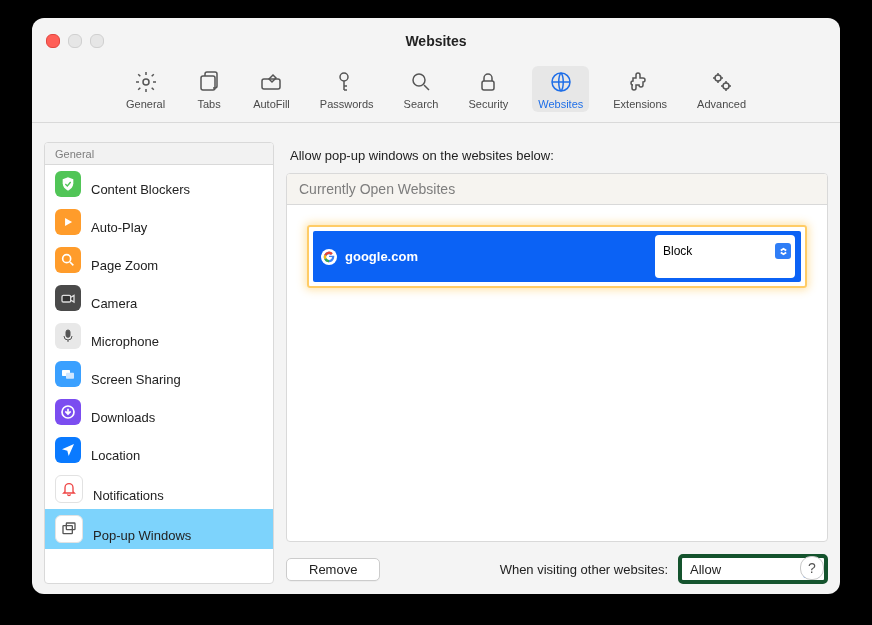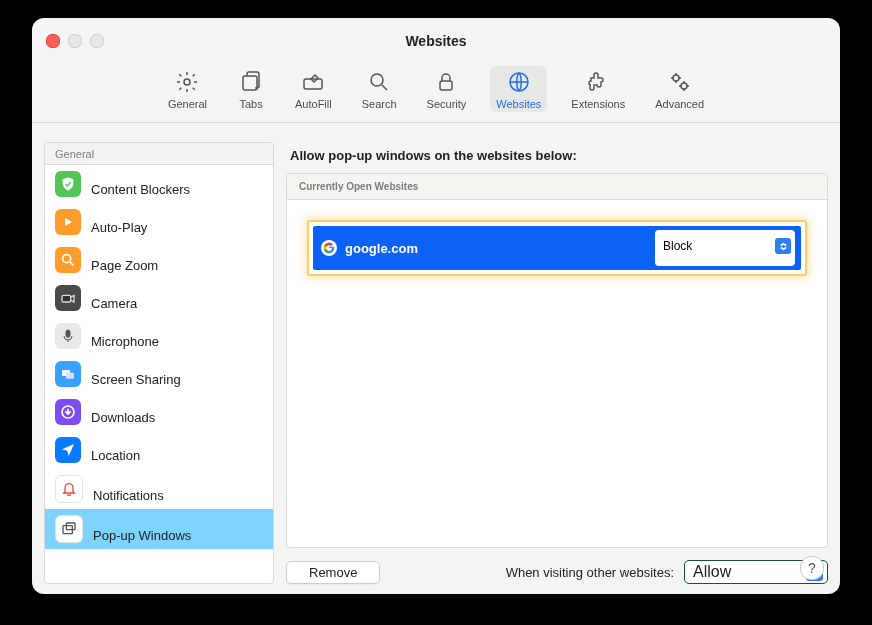--- a/index.html
+++ b/index.html
@@ -38,36 +38,36 @@
   .body{position:absolute;top:114px;bottom:12px;left:0;right:0;display:flex;}
   
   .sidebar{width:228px;margin:10px 0 10px 12px;border:1px solid var(--win-border);border-radius:4px;background:#fff;overflow:hidden;display:flex;flex-direction:column;}
   .sb-header{font-size:11px;color:var(--muted);padding:5px 10px 4px;background:#f2f2f2;border-bottom:1px solid var(--win-border);}
   .sb-list{flex:1;overflow:auto;}
   .sb-item{display:flex;align-items:flex-end;gap:10px;padding:6px 10px;font-size:13px;cursor:default;}
   .sb-item.selected{background:#7dd3fc;}
   .sb-ico{width:26px;height:26px;border-radius:6px;display:flex;align-items:center;justify-content:center;color:#fff;font-size:15px;font-weight:600;}
   
   .main{flex:1;margin:10px 12px 10px 12px;display:flex;flex-direction:column;position:relative;}
-  .main-title{font-size:13px;padding:6px 4px 10px;font-weight:bold;}
+  .main-title{font-size:13px;padding:6px 4px 10px;}
   .site-box{flex:1;border:1px solid var(--win-border);border-radius:4px;background:#fff;overflow:hidden;position:relative;}
-  .site-header{font-size:10px;color:var(--muted);font-weight:700;padding:7px 12px 7px;background:#f6f4f0;border-bottom:1px solid var(--win-border);}
+  .site-header{font-size:14px;color:var(--muted);font-weight:400;padding:7px 12px 7px;background:#f6f4f0;border-bottom:1px solid var(--win-border);}
   .site-row-wrap{margin:20px;border:2px solid var(--highlight);border-radius:3px;padding:4px;box-shadow:0 0 8px 2px rgba(255,196,70,.45);}
   .site-row{background:var(--accent);color:var(--accent-text);border-radius:2px;display:flex;align-items:center;padding:4px 6px 4px 8px;gap:8px;font-size:13px;font-weight:600;}
   .favicon{width:16px;height:16px;border-radius:8px;background:#fff;display:flex;align-items:center;justify-content:center;}
   .favicon svg{width:14px;height:14px;}
   .site-name{flex:1;}
-  .site-select{width:128px;height:32px;background:var(--select-bg);border-radius:4px;display:flex;align-items:center;padding:0 4px 4px 8px;color:#000;font-weight:400;font-size:12px;position:relative;}
+  .site-select{width:128px;height:32px;background:var(--select-bg);border-radius:4px;display:flex;align-items:center;padding:0 4px 11px 8px;color:#000;font-weight:400;font-size:12px;position:relative;}
   .site-select .chev{margin-left:auto;width:16px;height:16px;background:#307ef6;border-radius:3px;display:flex;flex-direction:column;align-items:center;justify-content:center;}
   .site-select .chev svg{width:9px;height:9px;stroke:#fff;stroke-width:2;fill:none;}
   
   .footer{display:flex;align-items:center;gap:10px;padding-top:12px;}
   .btn{background:#fff;border:1px solid #ccc;border-radius:5px;padding:3px 22px;font-size:13px;box-shadow:0 1px 0 rgba(0,0,0,.03);cursor:default;}
   .footer-label{margin-left:auto;font-size:13px;}
-  .footer-select{width:130px;height:22px;background:var(--select-bg);border:1px solid #14532d;border-radius:5px;display:flex;align-items:center;padding:0 4px 0 8px;font-size:16px;}
+  .footer-select{width:130px;height:22px;background:var(--select-bg);border:4px solid #14532d;border-radius:5px;display:flex;align-items:center;padding:0 4px 0 8px;font-size:13px;}
   .footer-select .chev{margin-left:auto;width:17px;height:17px;background:#307ef6;border-radius:3px;display:flex;flex-direction:column;align-items:center;justify-content:center;}
   .footer-select .chev svg{width:9px;height:9px;stroke:#fff;stroke-width:2;fill:none;}
   
   .help{position:absolute;right:16px;bottom:14px;width:22px;height:22px;border-radius:11px;border:1px solid #c8c8c8;background:#fff;display:flex;align-items:center;justify-content:center;font-size:14px;color:#555;cursor:default;}
 </style>
 </head>
 <body>
 
 <div class="shadow-wrap">
 
@@ -100,20 +100,29 @@
       <span class="tb-lbl">Tabs</span>
     </div>
     <div class="tb-item">
       <span class="ico">
           <svg viewBox="0 0 24 24">
             <rect x="3" y="9" width="18" height="10" rx="2"></rect>
             <path d="M14 5l3 3-4 4-3-3z"></path>
           </svg>
         </span>
       <span class="tb-lbl">AutoFill</span>
+    </div>
+    <div class="tb-item">
+      <span class="ico">
+          <svg viewBox="0 0 24 24">
+            <circle cx="9" cy="7" r="4"></circle>
+            <path d="M9 11v9M9 16h3M9 20h3"></path>
+          </svg>
+        </span>
+      <span class="tb-lbl">Passwords</span>
     </div>
     <div class="tb-item">
       <span class="ico">
           <svg viewBox="0 0 24 24">
             <circle cx="10" cy="10" r="6"></circle>
             <path d="M15 15l5 5"></path>
           </svg>
         </span>
       <span class="tb-lbl">Search</span>
     </div>

